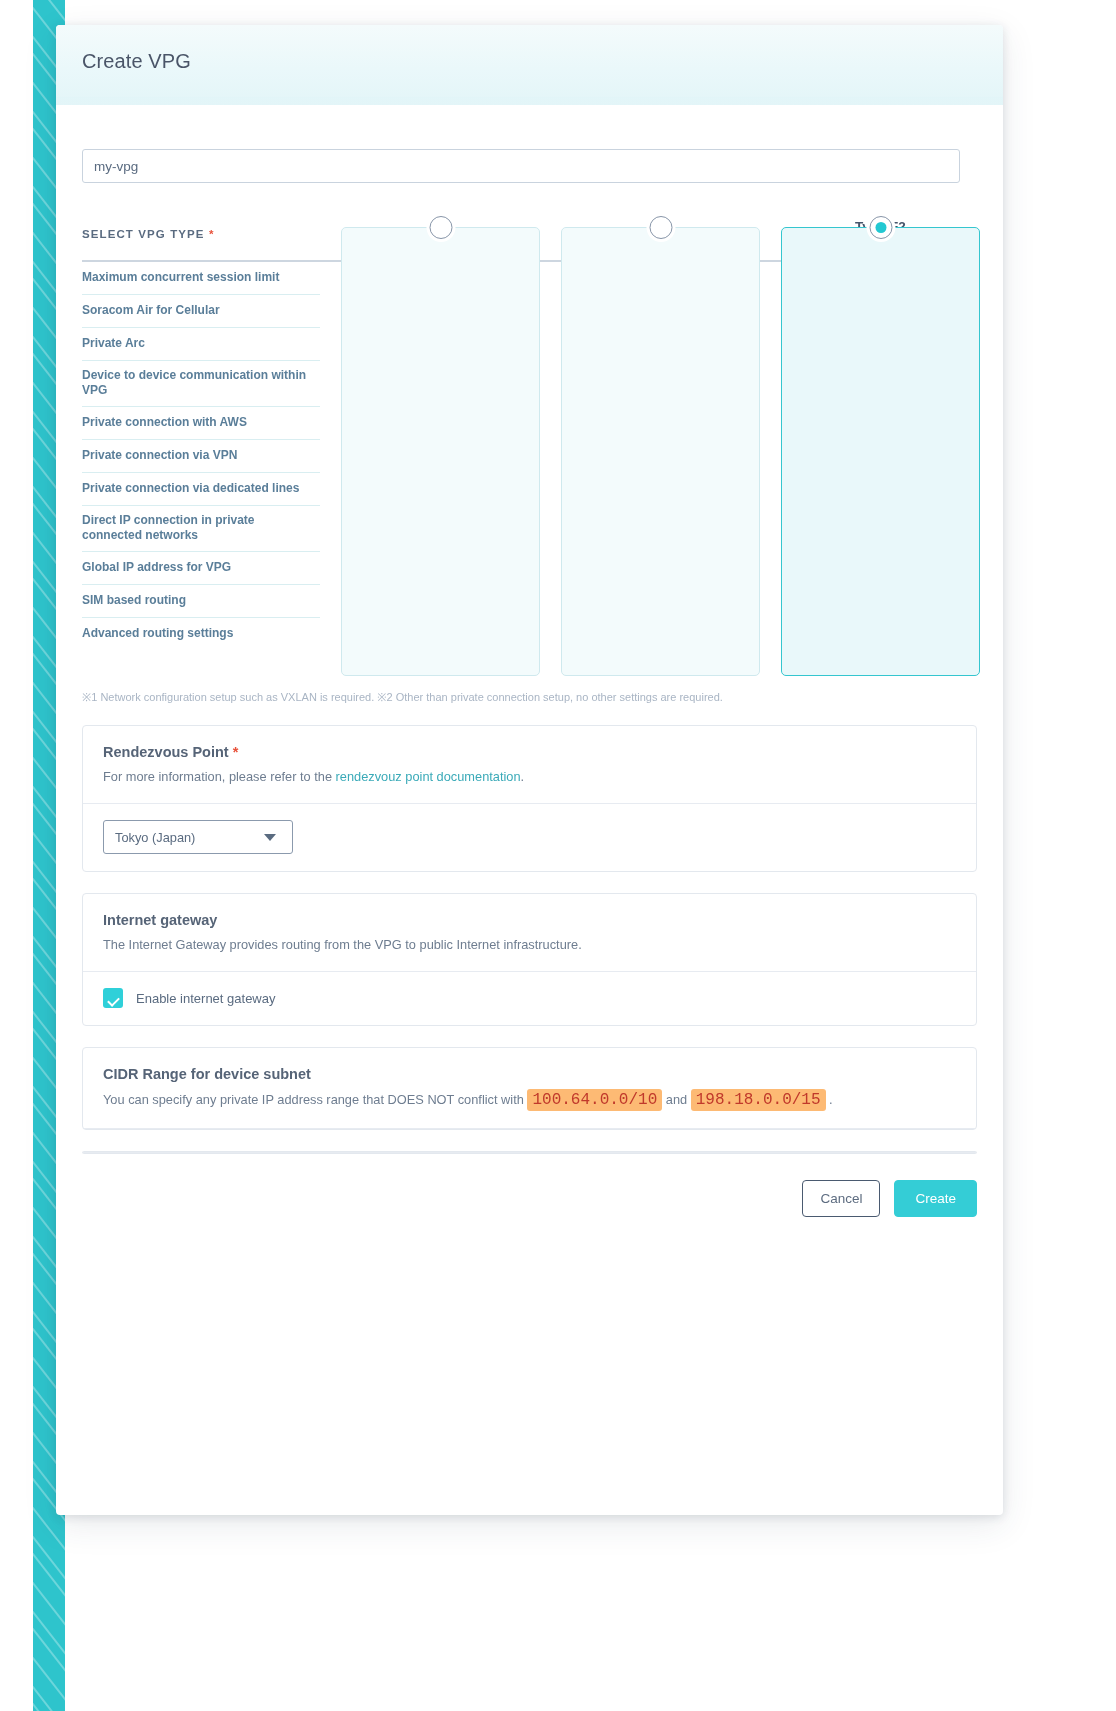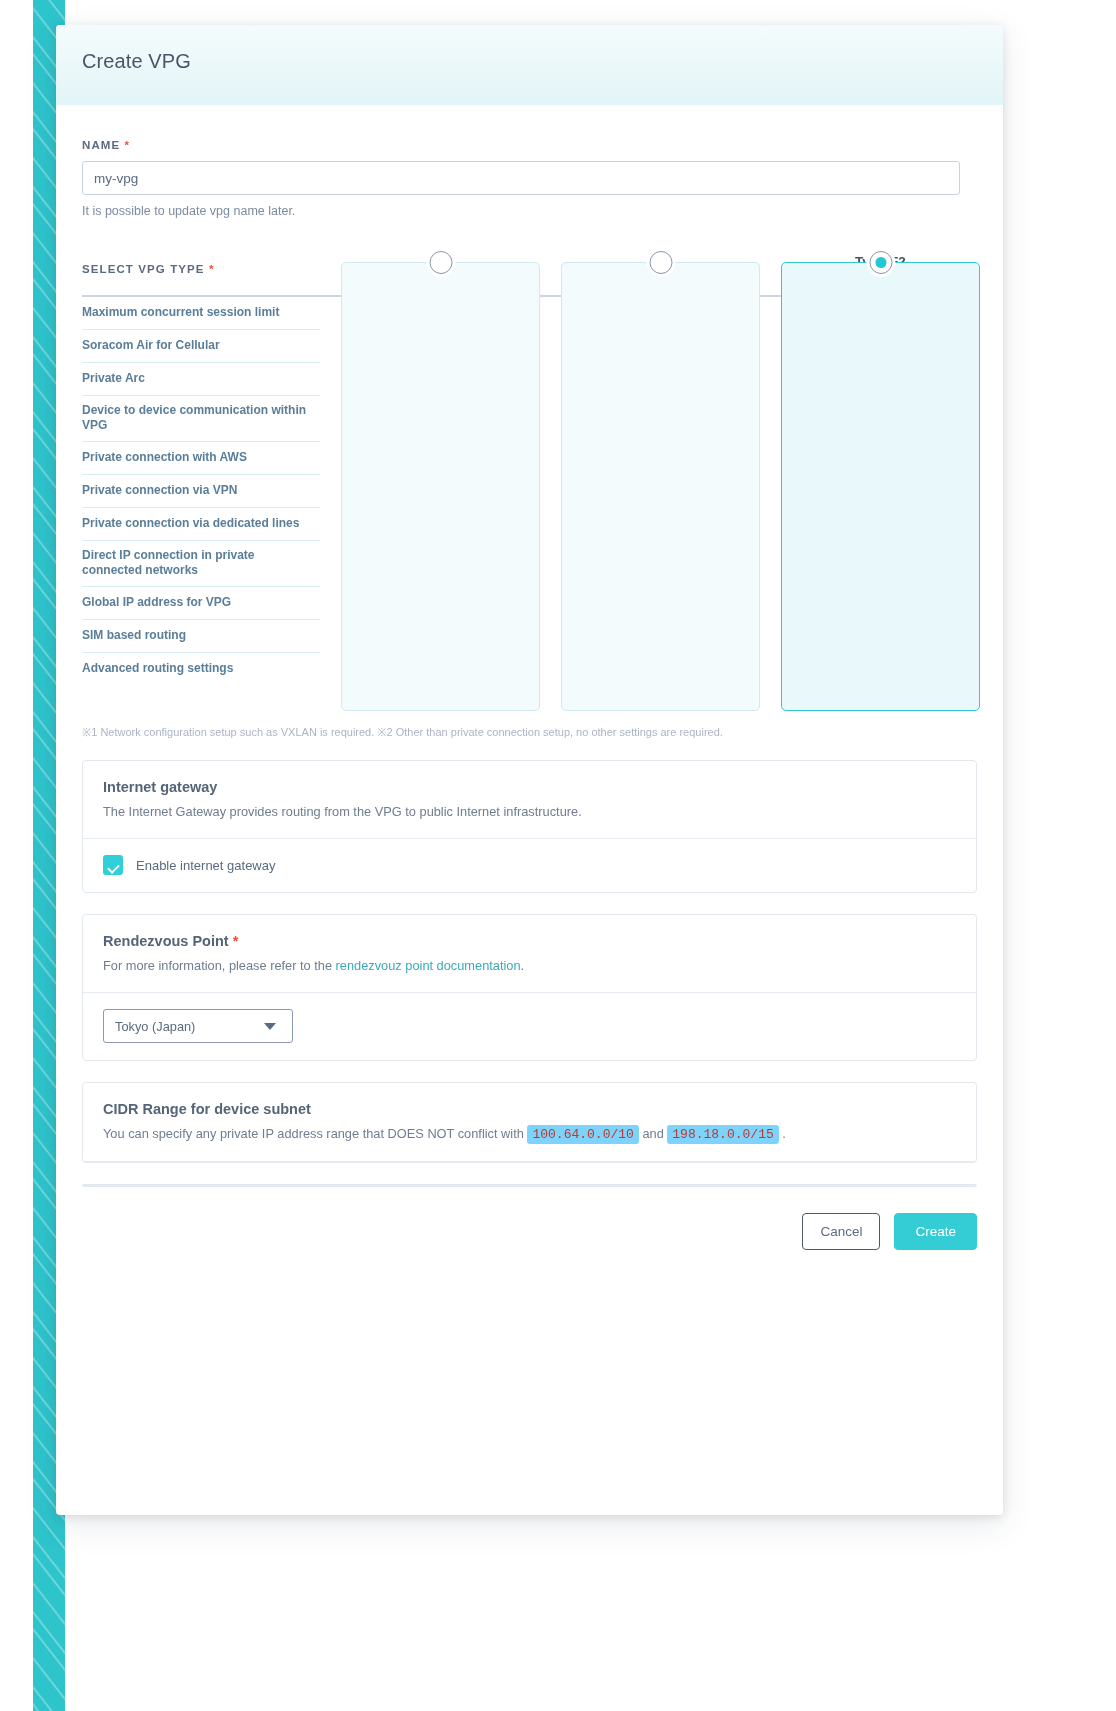--- a/index.html
+++ b/index.html
@@ -153,22 +153,22 @@
   }
   .panel-head { padding: 18px 20px 19px 20px; }
   .panel-title { font-size: 14.5px; font-weight: bold; color: #566477; }
   .panel-desc { margin-top: 9px; font-size: 12.8px; color: #6e7d90; }
   .panel-desc a { color: #3aaab8; text-decoration: none; }
   .panel-split { border-top: 1px solid #e7ebf1; }
   .panel-foot { padding: 16px 20px 17px 20px; }
 
   .code {
     font-family: "Liberation Mono", monospace;
-    font-size: 13px; color: #c0392b;
-    background: #7dd3fc; border-radius: 3px;
+    font-size: 16px; color: #c0392b;
+    background: #fdba74; border-radius: 3px;
     padding: 2px 5px;
   }
 
   .cb-row { display: flex; align-items: center; }
   .checkbox {
     width: 20px; height: 20px; border-radius: 3px;
     background: #2fd0d9; position: relative; flex: 0 0 auto;
   }
   .checkbox:after {
     content: ""; position: absolute; left: 5px; top: 9px;
@@ -299,26 +299,21 @@
 
   <div class="card">
 
     <div class="card-header">
       <div class="card-title">Create VPG</div>
     </div>
 
     <div class="card-body">
 
       <div>
-        <div class="field-label">
-          <span>NAME</span>
-          <span class="req">*</span>
-        </div>
         <input class="text-input" type="text" value="my-vpg" style="">
-        <div class="hint">It is possible to update vpg name later.</div>
       </div>
 
       <div class="type-area">
 
         <table class="type-table">
           <colgroup>
             <col class="c0">
               <col class="cgap">
               <col class="cc">
               <col class="cgap">
@@ -458,53 +453,53 @@
         </div>
         <div class="sel-box active" style="left:699px; width:199px; height:449px;">
           <div class="radio on"></div>
         </div>
       </div>
 
       <div class="footnote">※1 Network configuration setup such as VXLAN is required. ※2 Other than private connection setup, no other settings are required.</div>
 
       <div class="panel">
         <div class="panel-head">
-          <div class="panel-title">Internet gateway</div>
-          <div class="panel-desc">The Internet Gateway provides routing from the VPG to public Internet infrastructure.</div>
-        </div>
-        <div class="panel-split"></div>
-        <div class="panel-foot">
-          <div class="cb-row">
-            <div class="checkbox"></div>
-            <div class="cb-label">Enable internet gateway</div>
-          </div>
-        </div>
-      </div>
-
-      <div class="panel">
-        <div class="panel-head">
           <div class="panel-title">
             <span>Rendezvous Point</span>
             <span class="req">*</span>
           </div>
           <div class="panel-desc">
             <span>For more information, please refer to the </span><a href="#">rendezvouz point documentation</a><span>.</span>
           </div>
         </div>
         <div class="panel-split"></div>
         <div class="panel-foot">
           <div class="select">
             <span class="sv">Tokyo (Japan)</span>
             <span class="caret"></span>
           </div>
         </div>
       </div>
 
       <div class="panel">
         <div class="panel-head">
+          <div class="panel-title">Internet gateway</div>
+          <div class="panel-desc">The Internet Gateway provides routing from the VPG to public Internet infrastructure.</div>
+        </div>
+        <div class="panel-split"></div>
+        <div class="panel-foot">
+          <div class="cb-row">
+            <div class="checkbox"></div>
+            <div class="cb-label">Enable internet gateway</div>
+          </div>
+        </div>
+      </div>
+
+      <div class="panel">
+        <div class="panel-head">
           <div class="panel-title">CIDR Range for device subnet</div>
           <div class="panel-desc">
             <span>You can specify any private IP address range that DOES NOT conflict with </span><span class="code">100.64.0.0/10</span><span> and </span><span class="code">198.18.0.0/15</span><span> .</span>
           </div>
         </div>
         <div class="panel-split"></div>
       </div>
 
       <div class="panel">
         <div class="panel-split"></div>

